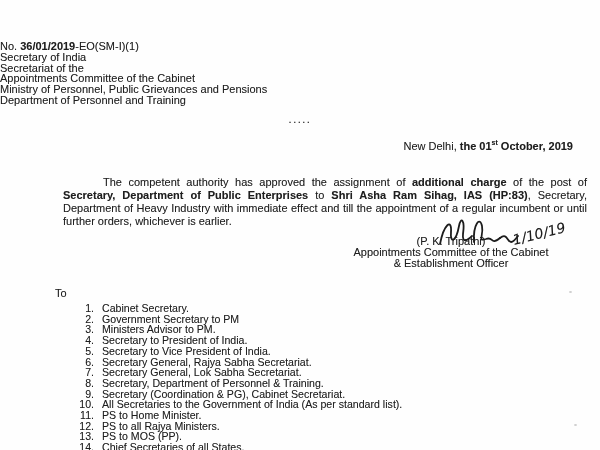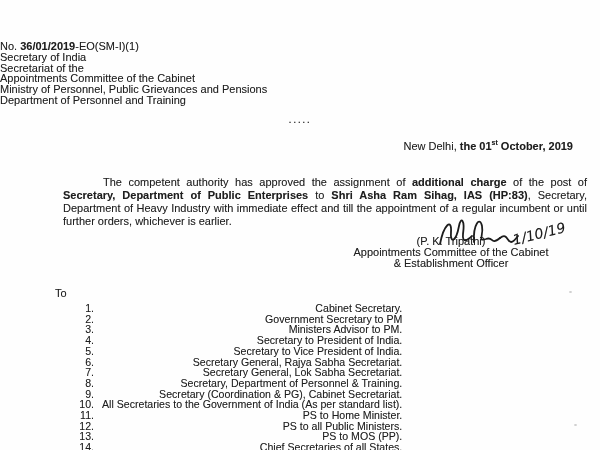--- a/index.html
+++ b/index.html
@@ -65,21 +65,20 @@
   }
   .dist-to { font-size: 11px; margin-top: 3px; }
   .dist-block ol {
     margin: 4px 0 0 0;
     padding-left: 42px;
     list-style: decimal;
   }
   .dist-block li {
     line-height: 10.7px;
     padding-left: 5px;
-    text-align: right;
   }
   .speck {
     position: absolute;
     width: 3px; height: 2px;
     background: rgba(120,120,120,0.35);
     border-radius: 50%;
   }
 </style>
 </head>
 <body>
@@ -122,21 +121,21 @@
         <li>Government Secretary to PM</li>
         <li>Ministers Advisor to PM.</li>
         <li>Secretary to President of India.</li>
         <li>Secretary to Vice President of India.</li>
         <li>Secretary General, Rajya Sabha Secretariat.</li>
         <li>Secretary General, Lok Sabha Secretariat.</li>
         <li>Secretary, Department of Personnel &amp; Training.</li>
         <li>Secretary (Coordination &amp; PG), Cabinet Secretariat.</li>
         <li>All Secretaries to the Government of India (As per standard list).</li>
         <li>PS to Home Minister.</li>
-        <li>PS to all Public Ministers.</li>
+        <li>PS to all Rajya Ministers.</li>
         <li>PS to MOS (PP).</li>
         <li>Chief Secretaries of all States.</li>
       </ol>
   </div>
 
   <div class="speck" style="top:291px; left:569px;"></div>
   <div class="speck" style="top:424px; left:574px;"></div>
 
 </div>
 

